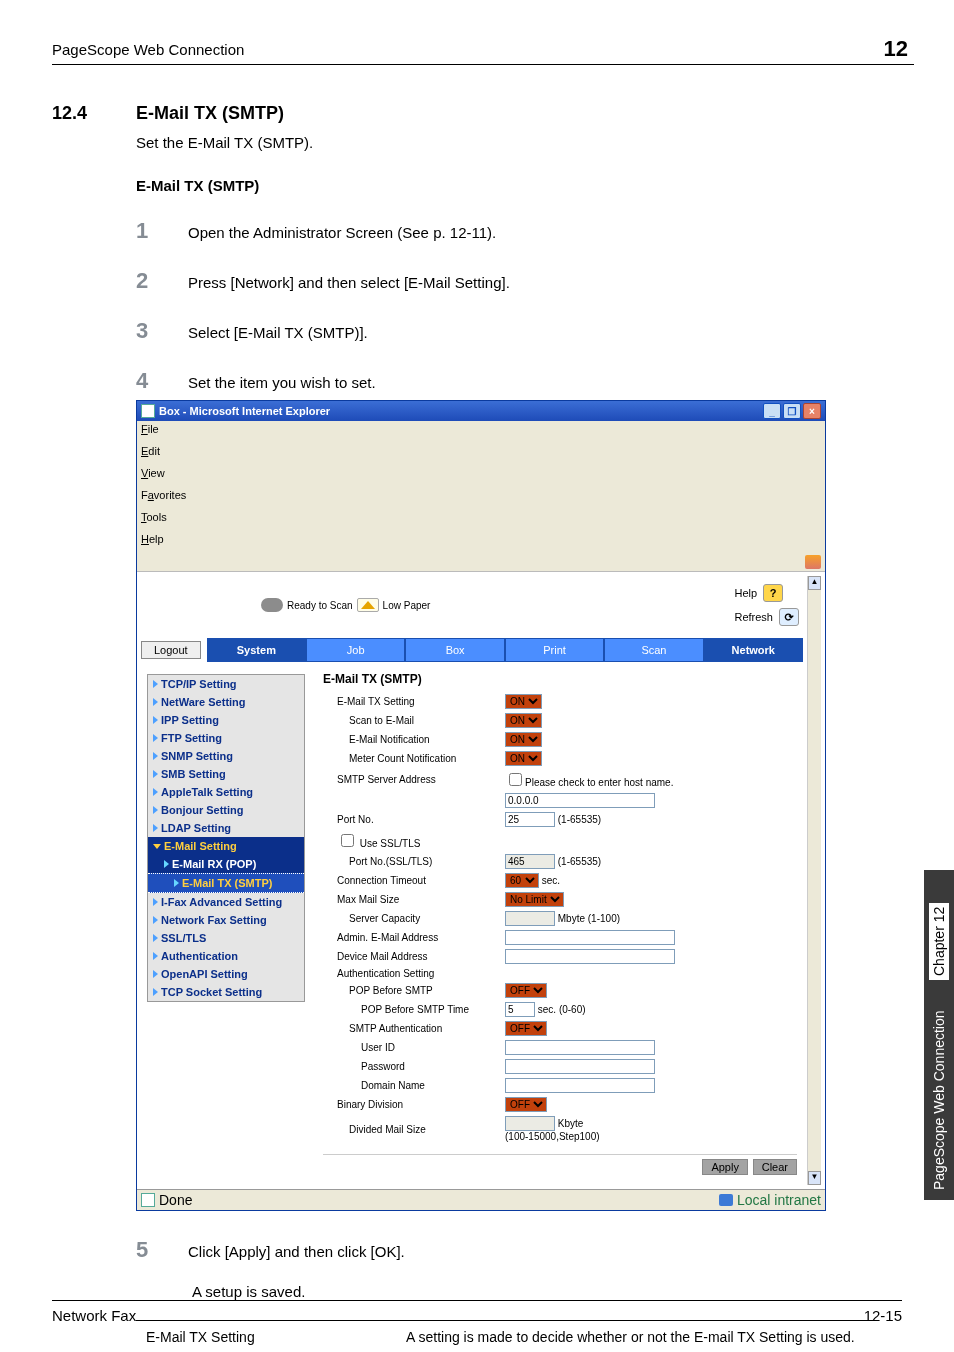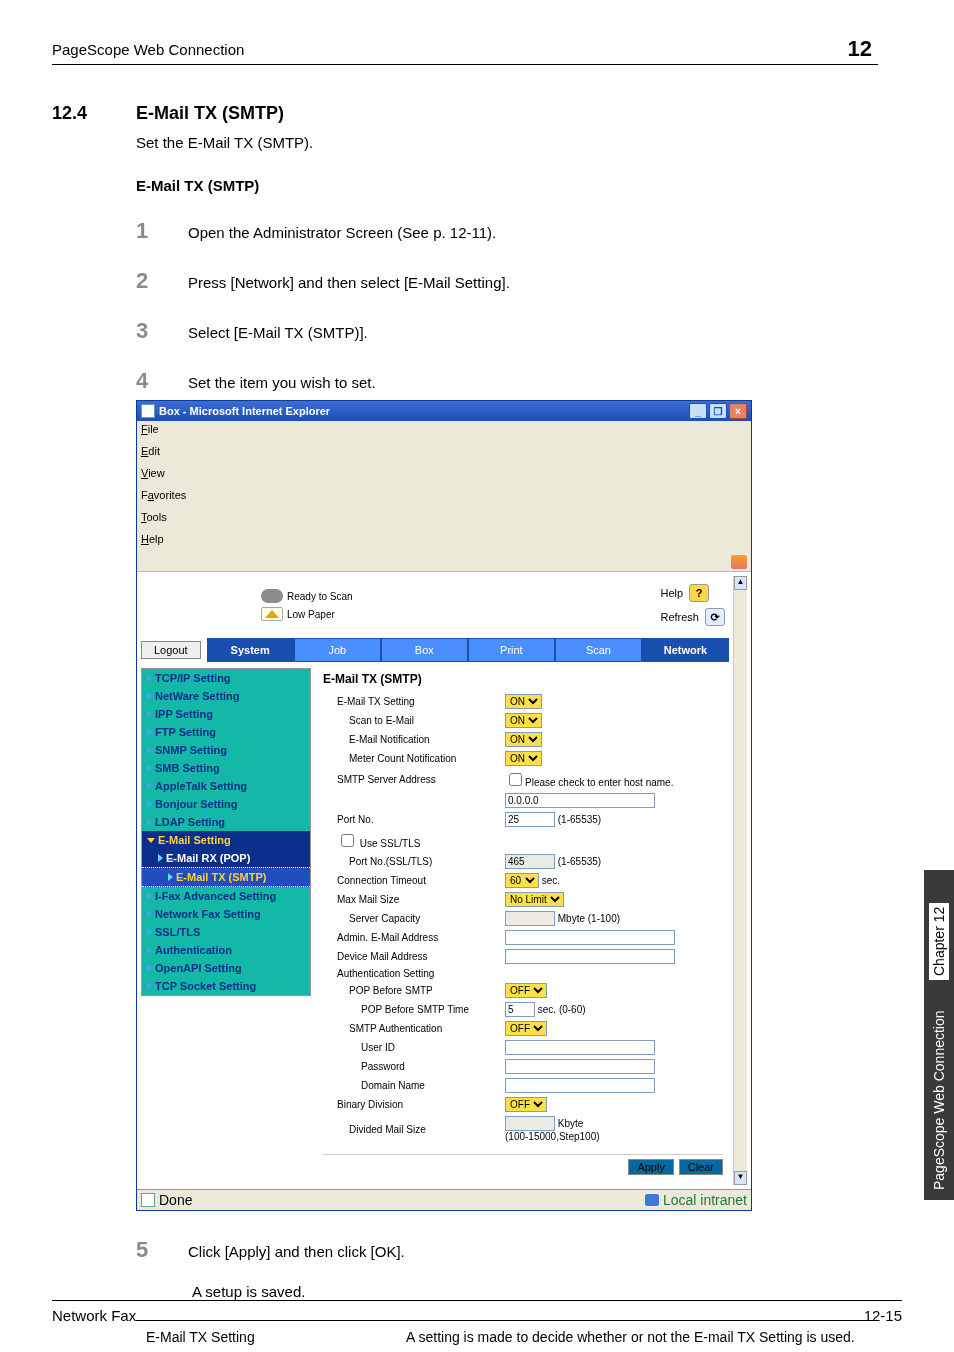--- a/index.html
+++ b/index.html
@@ -4,21 +4,21 @@
 <style>
   * { box-sizing: border-box; }
   body {
     margin: 0;
     font-family: Arial, Helvetica, sans-serif;
     background: #fff;
     width: 954px;
     color: #000;
   }
   .page {
-    padding: 36px 76px 28px 52px;
+    padding: 36px 40px 28px 52px;
     position: relative;
     height: 1352px;
   }
   .hdr {
     display: flex;
     align-items: center;
     justify-content: space-between;
     border-bottom: 1px solid #000;
     padding-bottom: 2px;
   }
@@ -50,21 +50,21 @@
     font-size: 22px;
     color: #858c94;
     width: 52px;
   }
   .step-txt { font-size: 15px; flex: 1; }
 
   
   .shot {
     margin-top: 6px;
     margin-left: 84px;
-    width: 616px;
+    width: 690px;
     border: 1px solid #0a3a9e;
     background: #ece9d8;
     font-size: 10px;
     font-family: Tahoma, Arial, sans-serif;
   }
   .titlebar {
     background: linear-gradient(#3b6ed5, #1e4bb8);
     color: #fff;
     display: flex;
     align-items: center;
@@ -92,61 +92,61 @@
     border-bottom: 1px solid #bbb;
     flex-direction: column;
   }
   .menubar span u { text-decoration: underline; }
   .menubar .ff { margin-left: auto; width: 16px; height: 14px; background: linear-gradient(#f7a12a,#d76); border-radius: 2px; }
   .content { display: flex; background: #fff; padding: 4px; gap: 4px; }
   .topband {
     display: flex; align-items: center; justify-content: center;
     gap: 40px; padding: 8px 4px 4px 120px; font-size: 11px;
   }
-  .statusline { display: flex; flex-direction: column; gap: 4px; font-size: 10px; }
+  .statusline { display: flex; gap: 4px; font-size: 10px; }
   .statusrow { display: flex; align-items: center; gap: 4px; }
   .icon-cloud { width: 22px; height: 14px; background: #8c8c8c; border-radius: 7px; }
   .icon-tray { width: 22px; height: 14px; background: #fffde7; border: 1px solid #aaa; border-radius: 2px; position: relative; }
   .icon-tray::after { content:""; position:absolute; left:3px; top:2px; width:0;height:0;border-left:7px solid transparent;border-right:7px solid transparent;border-bottom:8px solid #e6a400; }
   .helpcol { display:flex; flex-direction:column; gap:6px; align-items:flex-start; }
   .helprow { display:flex; gap:6px; align-items:center; }
   .helpicon { width:20px;height:18px;border:1px solid #999;background:#ffd64a;border-radius:3px;display:flex;align-items:center;justify-content:center;font-weight:bold; }
   .tabrow {
     display: flex; margin: 8px 0 6px 0; align-items:center;
   }
   .logoutbtn {
     background: #efefef; border:1px solid #888; padding:2px 12px; font-size:11px; margin-right:6px;
   }
   .tab {
     flex:1; text-align:center; color:#fff; font-size:11px; padding:5px 0;
     border:1px solid #1a4fb0; background:#4b8eff;
   }
   .tab.active { background:#1a4fb0; font-weight:bold; }
   .tab.net { background:#1a4fb0; font-weight:bold;}
-  ul.nav { list-style:none; margin:0; padding:0; border:1px solid #999; background:#14b8a6; }
+  ul.nav { list-style:none; margin:6px; padding:0; border:1px solid #999; background:#e5e5e5; }
   ul.nav li { padding:3px 5px; font-size:11px; border-bottom:0; color:#0b2f8a; font-weight:bold; display:flex; align-items:center; gap:3px;}
   ul.nav li.sel { background:#0b2f8a; color:#fff; }
   ul.nav li.sel.orange { color:#ffcf3f; background:#0b2f8a; }
   ul.nav li.child { padding-left:16px; }
   ul.nav li.child2 { padding-left:26px; background:#1f4fbc; border-top:1px dotted #fff; border-bottom:1px dotted #fff;}
   .tri { width:0;height:0;border-top:4px solid transparent;border-bottom:4px solid transparent;border-left:5px solid #4da0ff; display:inline-block;}
   .tri.down { border-left:4px solid transparent;border-right:4px solid transparent;border-top:5px solid #ffcf3f;border-bottom:0; }
   .tri.cyan { border-left-color:#66d7ff; }
   .main { flex:1; padding:0 6px 10px 8px; }
   .main h4 { font-size:12px; font-weight:bold; margin:4px 0 6px 0; }
   table.frm { width:100%; border-collapse:collapse; font-size:10px; }
   table.frm td { padding:2px 2px; vertical-align:middle; }
   table.frm td.lbl { width:180px; }
   table.frm td.lbl.ind { padding-left:14px; }
   table.frm td.lbl.ind2 { padding-left:26px; }
   input.txt { font-size:10px; padding:1px 2px; border:1px solid #7f9db9; background:#fff; }
   input.txt.ro { background:#ebebe4; }
-  select.sel { font-size:10px; border:1px solid #7f9db9; background:#fde047; }
+  select.sel { font-size:10px; border:1px solid #7f9db9; background:#c2410c; }
   .btnrow { text-align:right; margin-top:10px; border-top:1px solid #ccc; padding-top:4px; }
-  .btn { font-size:11px; padding:1px 8px; border:1px solid #888; background:#0369a1; margin-left:2px;}
+  .btn { font-size:11px; padding:1px 8px; border:1px solid #888; background:#a3a3a3; margin-left:2px;}
   .statusbar { display:flex; border-top:1px solid #999; background:#ece9d8; font-size:14px; padding:2px 4px; align-items:center; }
   .statusbar .sp { flex:1; }
   .localnet { display:flex; gap:4px; align-items:center; color:#274; }
 
   .result-add { margin:20px 0 0 140px; font-size:15px; }
   .desc-table { margin: 20px 0 0 84px; border-collapse:collapse; font-size:14px; width:740px;}
   .desc-table td { border-top:1px solid #000; border-bottom:1px solid #000; padding:8px 10px; vertical-align:top;}
   .desc-table td:first-child { width:260px; }
 
   .side-tab {

